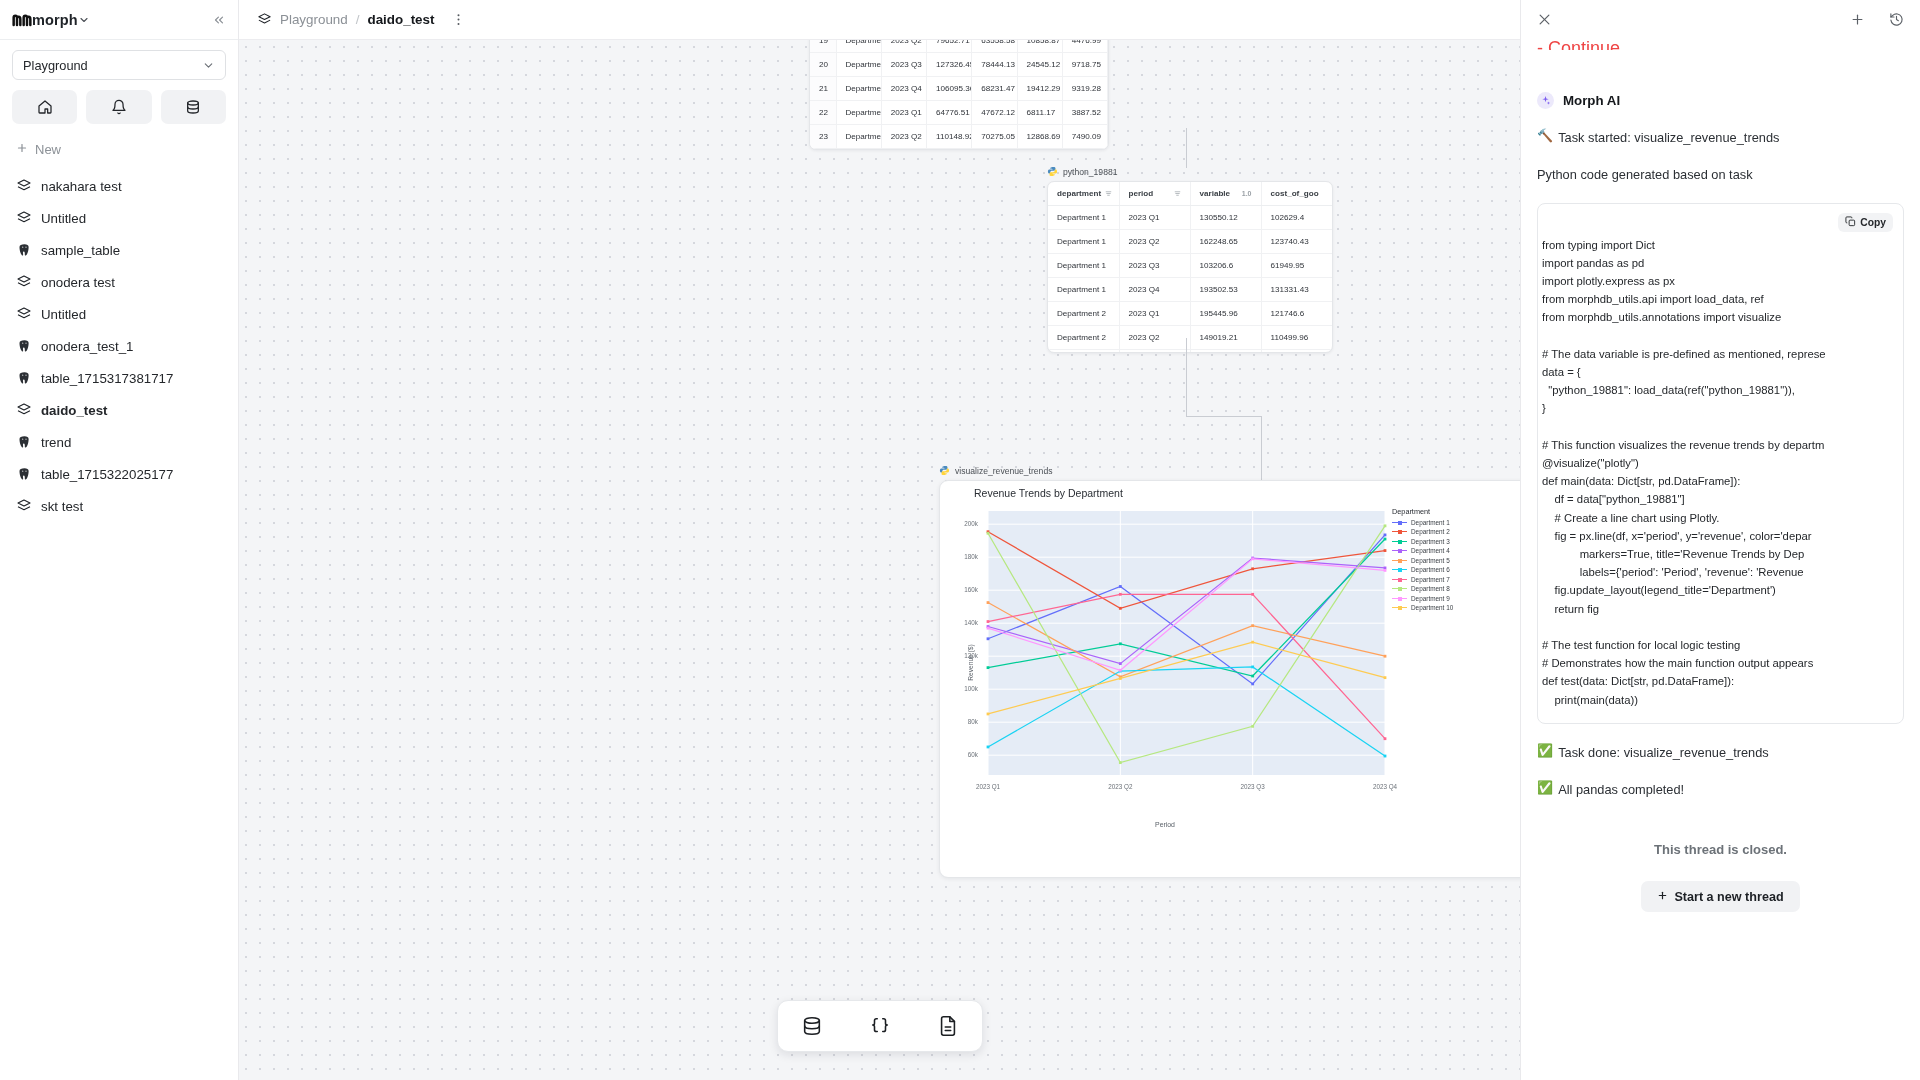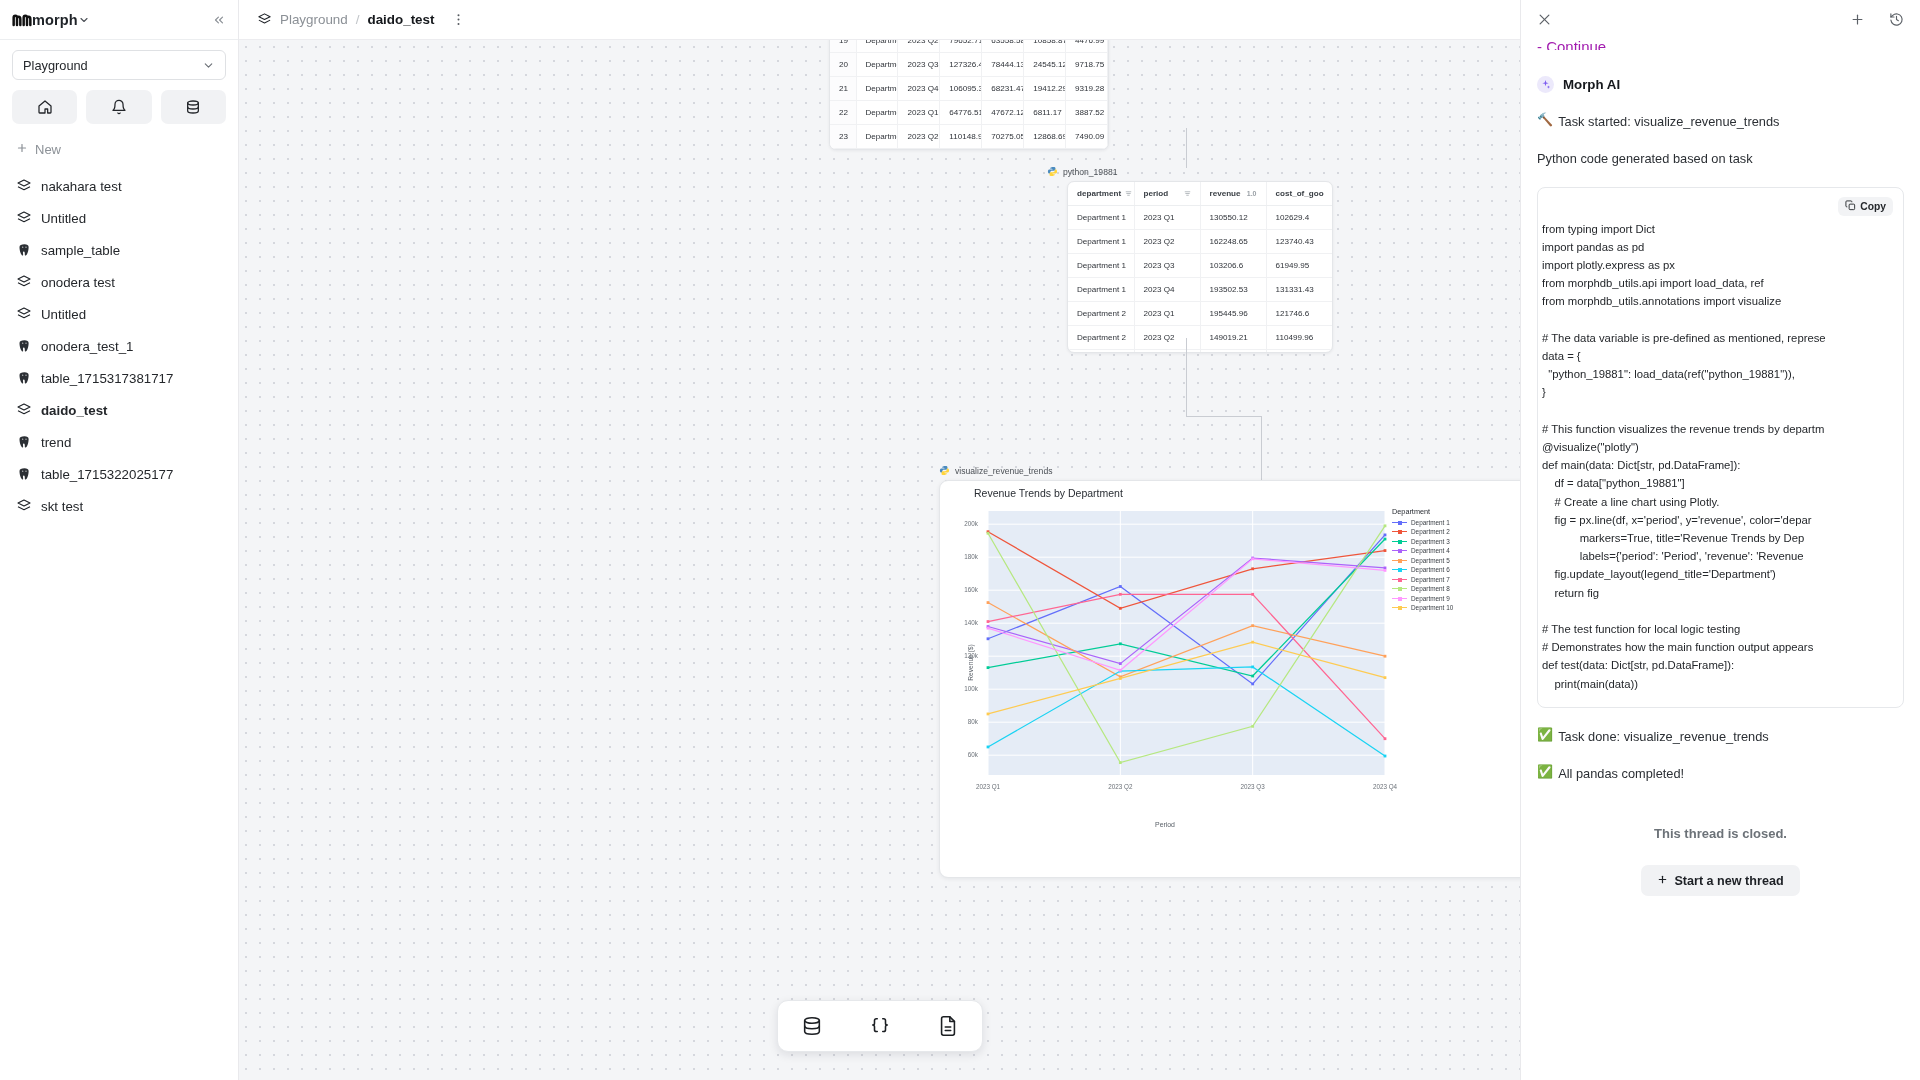--- a/index.html
+++ b/index.html
@@ -60,21 +60,21 @@
      background-image: radial-gradient(#d5d7dd 1px, transparent 1px);
      background-size:14px 14px; }
 
   .node-label { display:flex; align-items:center; gap:5px; font-size:8.6px; color:#4a4f55;
                 margin-bottom:4px; }
   .pyico { width:11px; height:11px; flex:0 0 11px; }
 
   
   .tnode { position:absolute; }
   .tcard { background:#fff; border:1px solid #e4e6e9; border-radius:7px; overflow:hidden;
-           box-shadow:0 1px 3px rgba(16,24,40,.06);margin-left:20px; }
+           box-shadow:0 1px 3px rgba(16,24,40,.06); }
   table.dt { border-collapse:collapse; width:100%; font-size:8.1px; table-layout:fixed; }
   table.dt th { text-align:left; font-weight:700; color:#3b4046; padding:7px 9px;
                 border-bottom:1px solid #eceef0; font-size:8.1px; white-space:nowrap;
                 overflow:hidden; }
   table.dt td { padding:7px 9px; color:#30343a; border-bottom:1px solid #f0f1f3;
                 white-space:nowrap; overflow:hidden; }
   table.dt th.c, table.dt td.c { border-right:1px solid #f0f1f3; }
   .th-wrap { display:flex; align-items:center; gap:4px; }
   .th-icon { margin-left:auto; color:#9aa0a6; font-size:7px; }
   .rownum { color:#9aa0a6; text-align:right; width:26px; background:#fcfcfd; }
@@ -107,22 +107,22 @@
                border-radius:7px; cursor:pointer; color:#1f2328; }
 
   
   .rpanel { width:400px; flex:0 0 400px; background:#fff; border-left:1px solid #e9e9ec;
             display:flex; flex-direction:column; height:1080px; }
   .rp-head { height:38px; display:flex; align-items:center; padding:0 16px; flex:0 0 38px; }
   .rp-ic { color:#5c6167; cursor:pointer; display:flex; align-items:center; }
   .rp-head .spacer { flex:1; }
   .rp-head .right { display:flex; gap:24px; }
   .rp-scroll { flex:1 1 auto; overflow:hidden; padding:0 16px 16px 16px; position:relative; }
-  .clip-top { font-size:15px; color:#a21caf; height:12px; overflow:hidden; margin-bottom:14px; }
-  .ai-head { display:flex; align-items:center; gap:9px; margin-top:26px; }
+  .clip-top { font-size:18px; color:#ef4444; height:12px; overflow:hidden; margin-bottom:14px; }
+  .ai-head { display:flex; align-items:center; gap:9px; margin-top:42px; }
   .ai-av { width:17px; height:17px; border-radius:50%; background:#ece9fb; display:flex;
            align-items:center; justify-content:center; }
   .ai-name { font-weight:700; font-size:13.3px; color:#15181c; }
   .msg { font-size:12.8px; color:#2b2f34; margin-top:20px; display:flex; gap:5px;
          align-items:flex-start; line-height:1.35; }
   .emoji { font-size:13px; line-height:1.1; }
   .code-card { margin-top:19px; border:1px solid #e6e8eb; border-radius:8px; padding:10px 12px 14px 4px;
                position:relative; }
   .copy-btn { position:absolute; right:10px; top:9px; background:#f2f3f5; border-radius:6px;
               height:19px; display:flex; align-items:center; gap:4px; padding:0 7px;
@@ -420,21 +420,21 @@
                       <span>period</span>
                       <span class="th-icon"><svg width="7" height="7" viewBox="0 0 24 24" fill="none" stroke="#9aa0a6" stroke-width="2.4" stroke-linecap="round">
                           <line x1="4" y1="6" x2="20" y2="6"></line>
                           <line x1="6" y1="12" x2="18" y2="12"></line>
                           <line x1="9" y1="18" x2="15" y2="18"></line>
                         </svg></span>
                     </span>
                   </th>
                   <th class="c">
                     <span class="th-wrap">
-                      <span>revenue</span>
+                      <span>variable</span>
                       <span class="th-icon">1.0</span>
                     </span>
                   </th>
                   <th>
                     <span class="th-wrap">
                       <span>cost_of_goo</span>
                     </span>
                   </th>
                 </tr>
               </thead>

